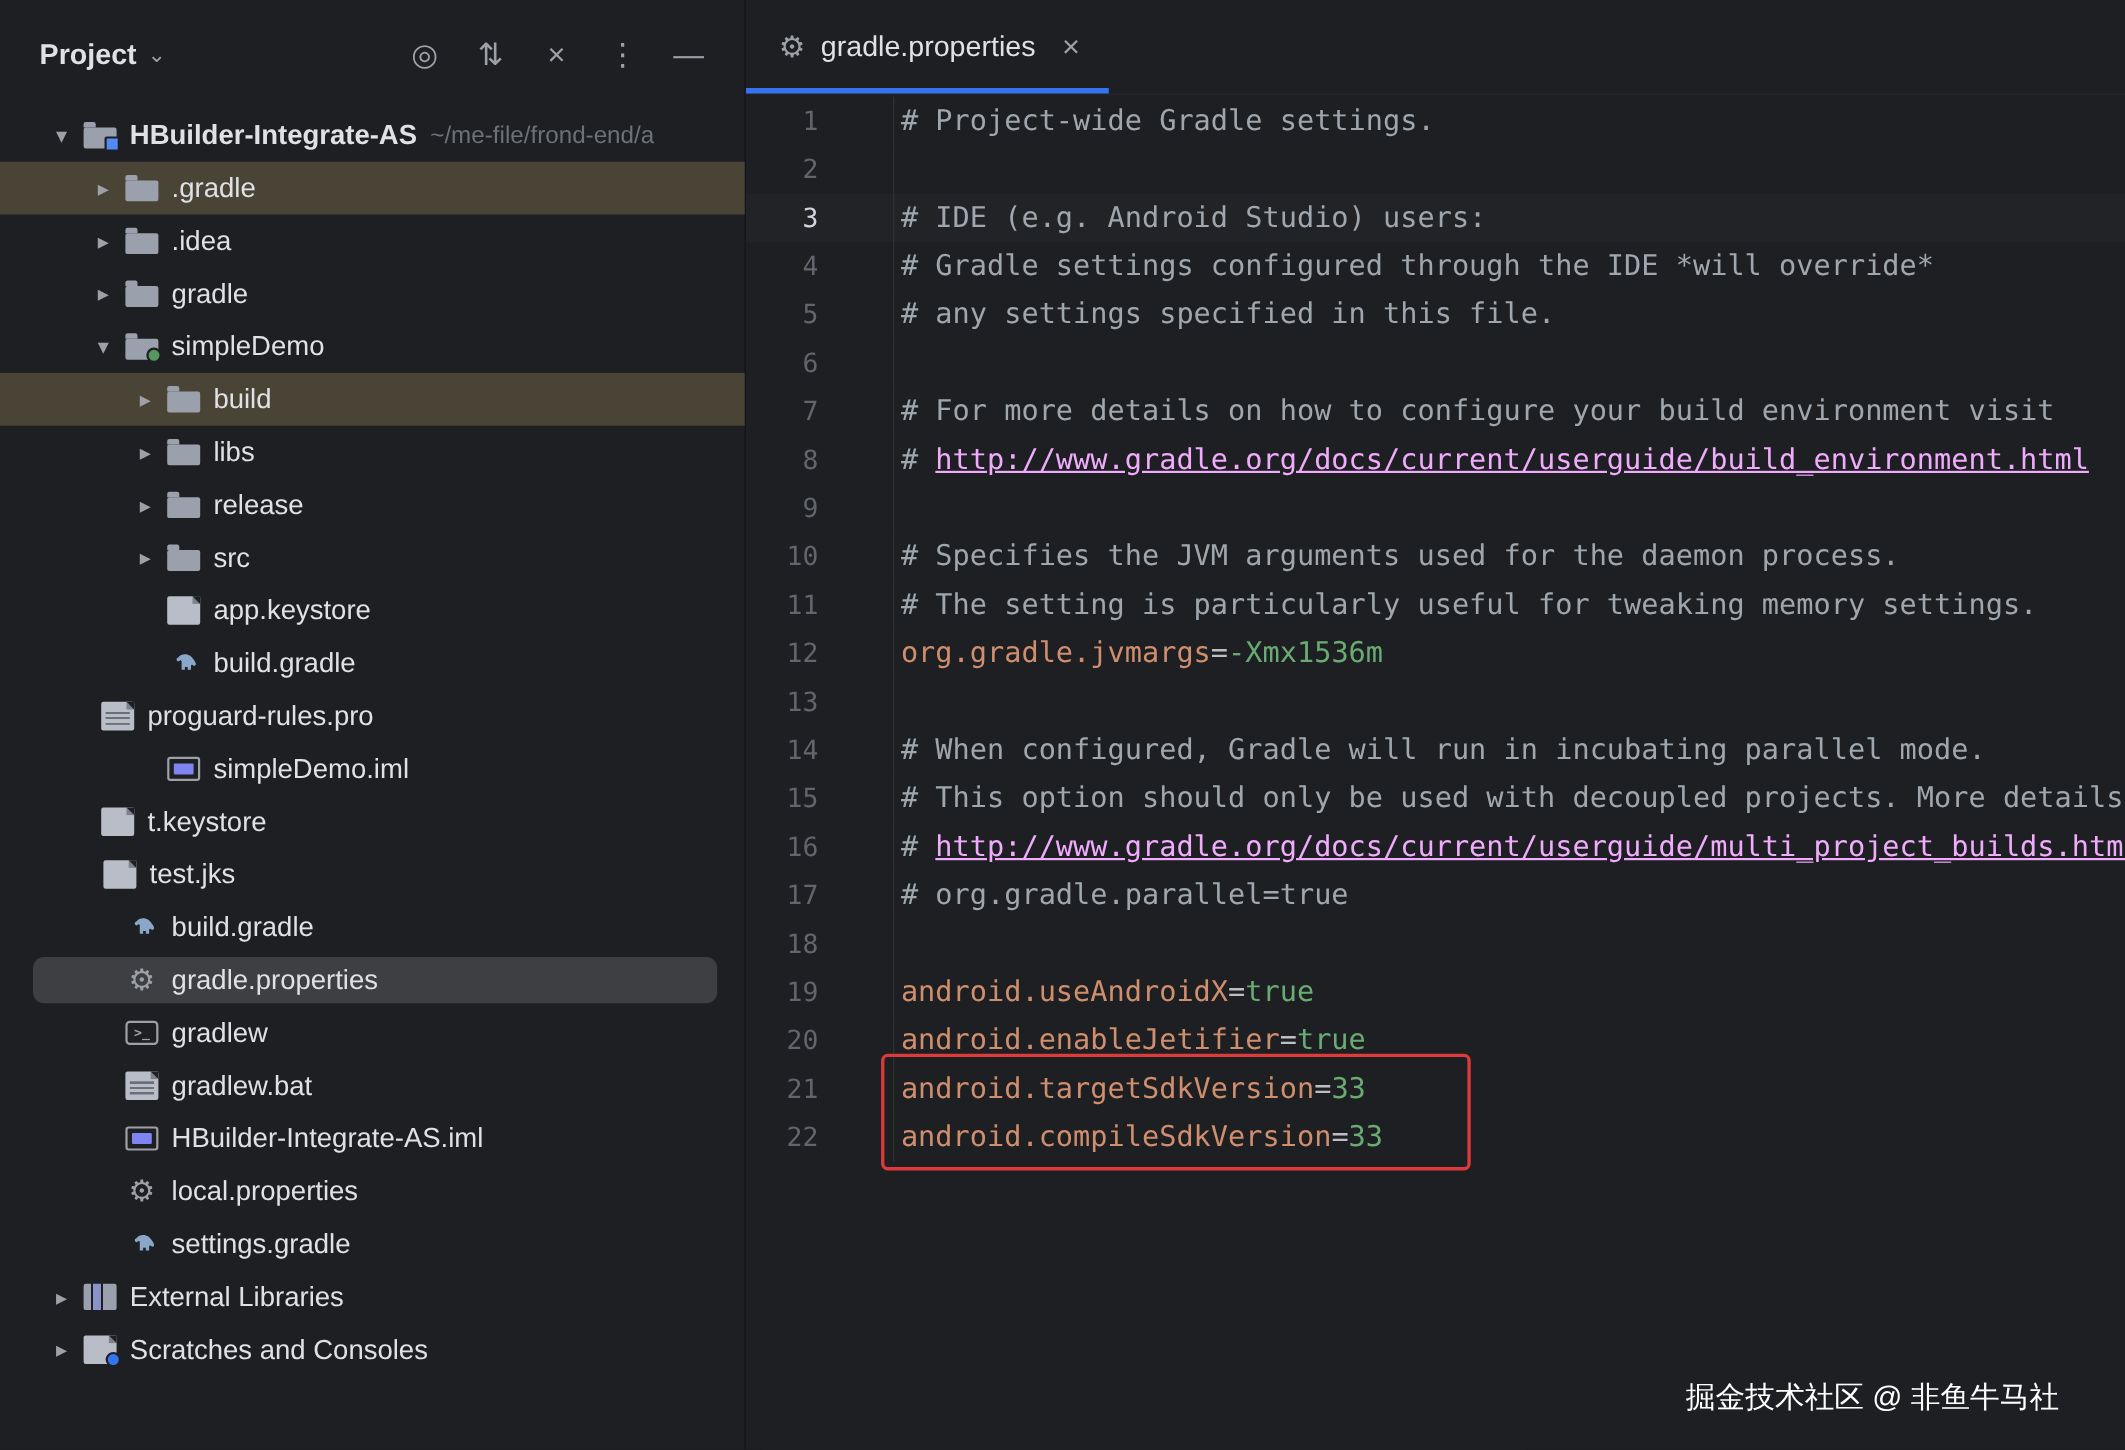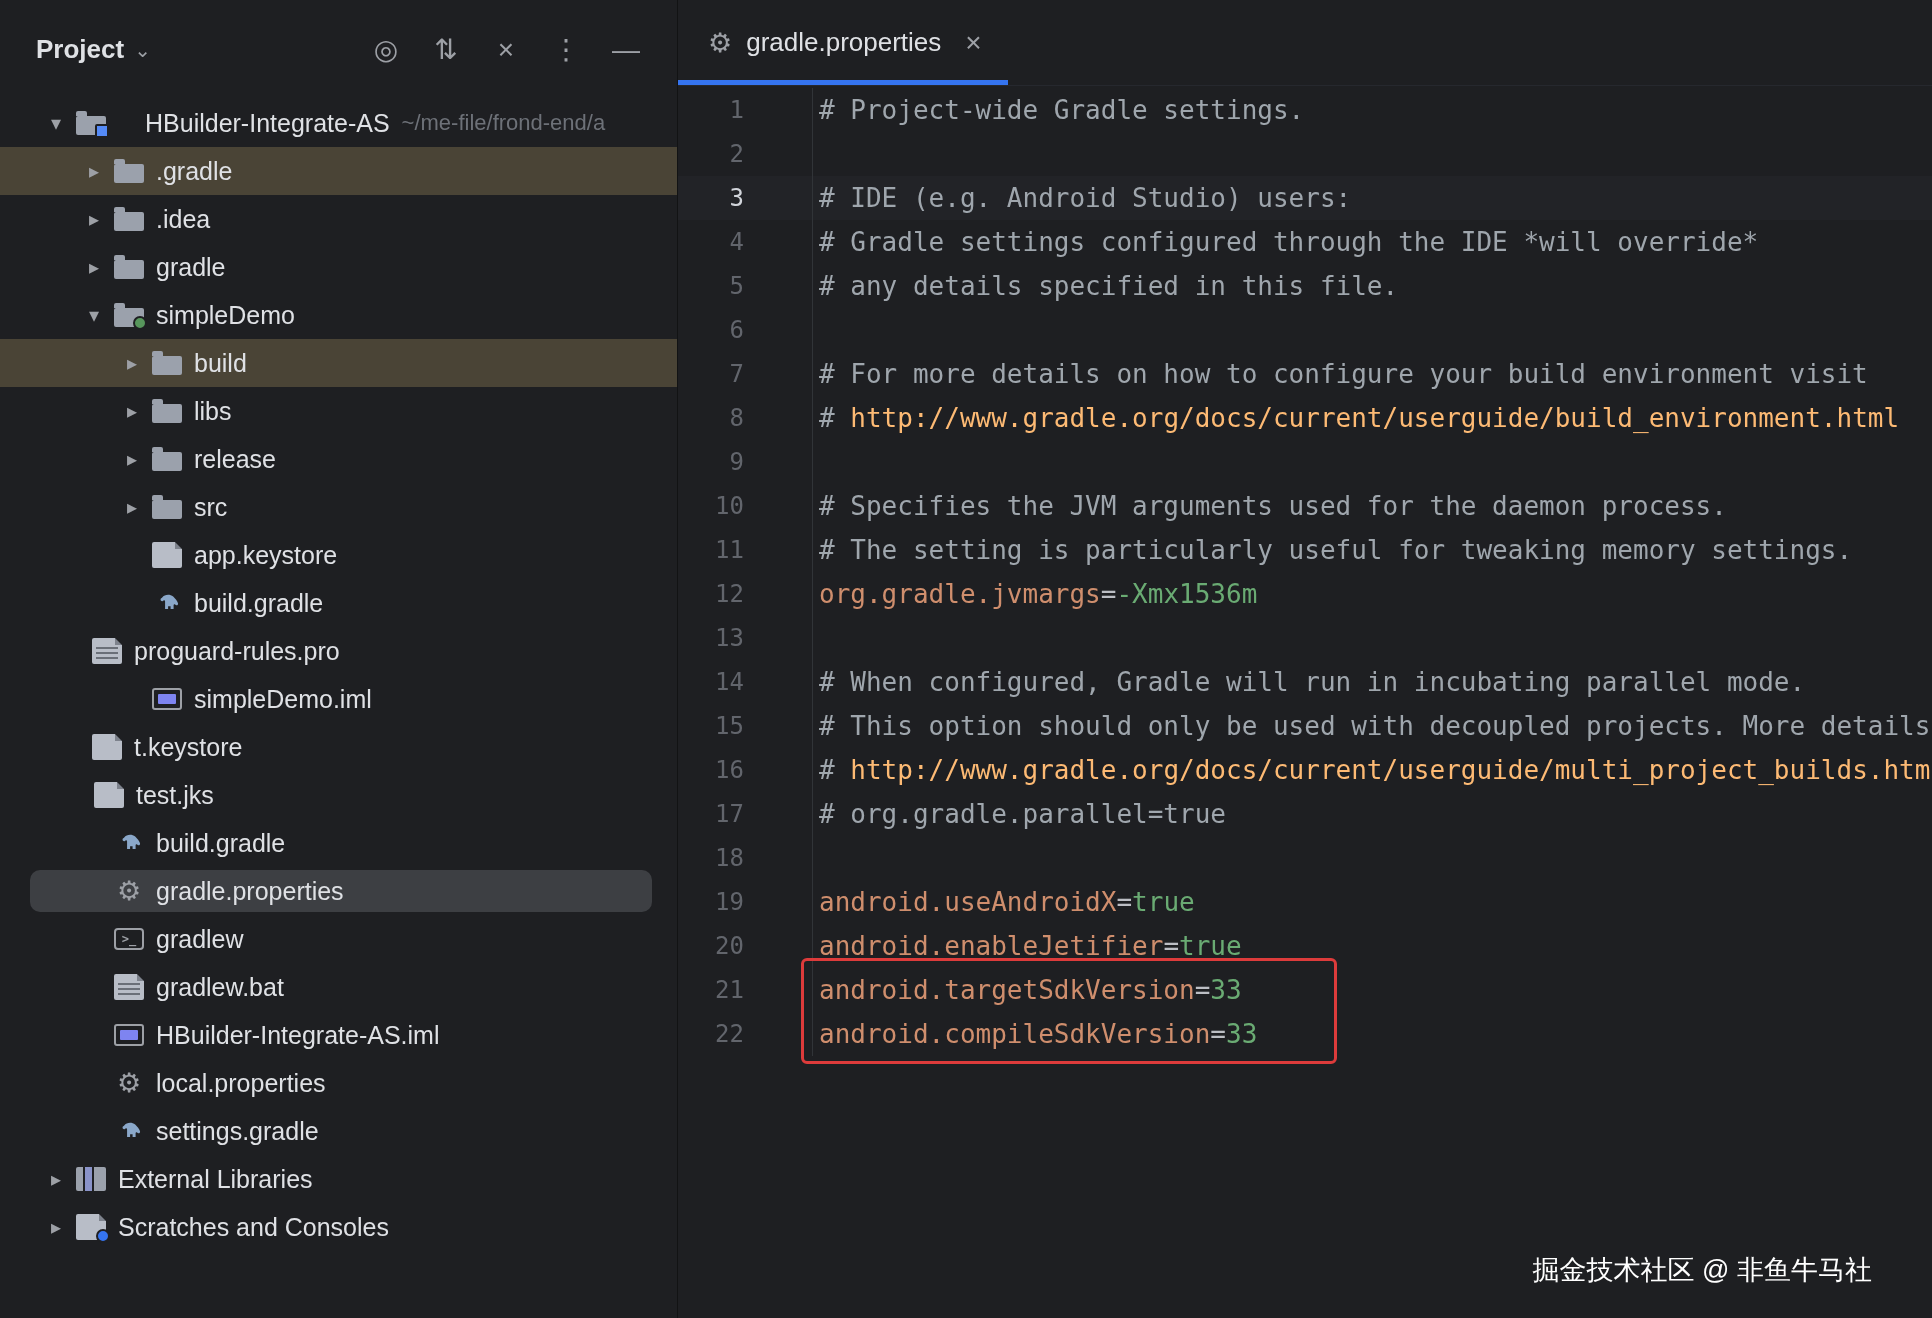--- a/index.html
+++ b/index.html
@@ -20,21 +20,21 @@
   .row { height:48px; display:flex; align-items:center; position:relative; white-space:nowrap; cursor:pointer; }
   .row > * { position:relative; z-index:1; }
   .row.selected::before { content:""; position:absolute; left:30px; right:26px; top:3px; bottom:3px;
                           background:#3d3f43; border-radius:10px; z-index:0; }
   .row.hl-brown::before { content:""; position:absolute; left:0; right:0; top:0; bottom:0;
                           background:#4a4436; z-index:0; }
   .chev { width:40px; text-align:center; color:#9da0a6; font-size:20px; flex:0 0 40px; }
   .ticon { width:30px; height:30px; flex:0 0 30px; margin-right:12px; display:flex;
            align-items:center; justify-content:center; color:#9da0a6; }
   .lbl { color:#dfe1e5; font-size:25px; }
-  .lbl.bold { font-weight:400;margin-left:27px; }
+  .lbl.bold { font-weight:700; }
   .sfx { color:#6d7178; font-size:22px; margin-left:12px; }
 
   
   .i-folder, .i-folder-project, .i-folder-module { width:26px; height:19px; background:#9ba1ac;
        border-radius:2px; position:relative; margin-top:5px; }
   .i-folder::before, .i-folder-project::before, .i-folder-module::before {
        content:""; position:absolute; top:-5px; left:0; width:11px; height:5px;
        background:#9ba1ac; border-radius:2px 2px 0 0; }
   .i-folder-project::after { content:""; position:absolute; right:-3px; bottom:-3px;
        width:10px; height:10px; background:#548af7; border-radius:2px; border:2px solid #1e1f22; }
@@ -68,21 +68,21 @@
   .tab-close { color:#9da0a6; font-size:28px; margin-left:10px; cursor:pointer; }
 
   .code-area { padding-top:2px; }
   .cl { display:flex; height:44px; line-height:44px; font-family:"DejaVu Sans Mono", monospace; font-size:26px; white-space:pre; }
   .cl.active { background:#222327; }
   .ln { width:135px; flex:0 0 135px; text-align:right; padding-right:68px; color:#62656c;
         font-size:24px; border-right:1px solid #313438; }
   .cl.active .ln { color:#d1d4da; }
   .code { padding-left:6px; overflow:hidden;text-align:right; }
   .seg-comment { color:#9fa6ad; }
-  .seg-link { color:#fdba74; }
+  .seg-link { color:#f0abfc; text-decoration:underline; }
   .seg-key { color:#cf8e6d; }
   .seg-eq { color:#bcbec4; }
   .seg-value { color:#6aab73; }
 
   .annotation-box { position:absolute; left:123px; top:958px; width:536px; height:106px;
         border:3px solid #dd3b3b; border-radius:6px; pointer-events:none; }
   .watermark { position:absolute; top:1252px; right:60px; color:#ffffff; font-size:27px; }
 </style>
 </head>
 <body>
@@ -281,21 +281,21 @@
         <div class="cl active">
     <span class="ln">3</span>
     <span class="code"><span class="seg-comment"># IDE (e.g. Android Studio) users:</span></span>
   </div>
         <div class="cl">
     <span class="ln">4</span>
     <span class="code"><span class="seg-comment"># Gradle settings configured through the IDE *will override*</span></span>
   </div>
         <div class="cl">
     <span class="ln">5</span>
-    <span class="code"><span class="seg-comment"># any details specified in this file.</span></span>
+    <span class="code"><span class="seg-comment"># any settings specified in this file.</span></span>
   </div>
         <div class="cl">
     <span class="ln">6</span>
     <span class="code"></span>
   </div>
         <div class="cl">
     <span class="ln">7</span>
     <span class="code"><span class="seg-comment"># For more details on how to configure your build environment visit</span></span>
   </div>
         <div class="cl">

